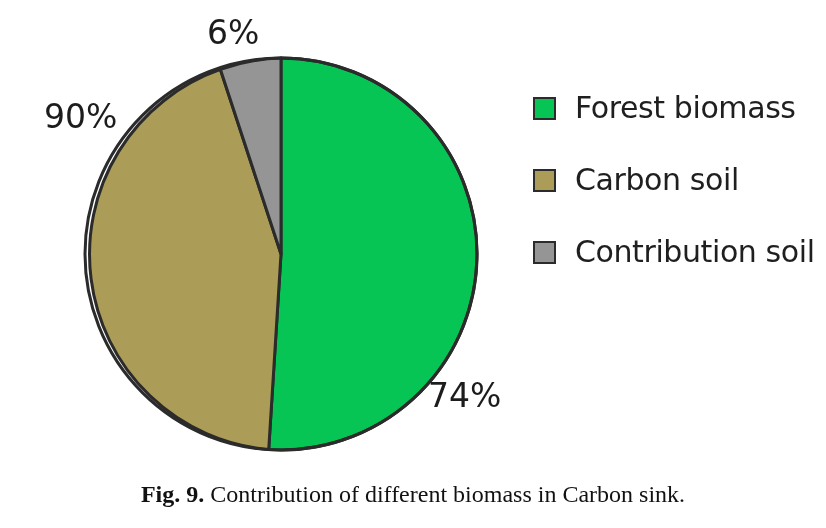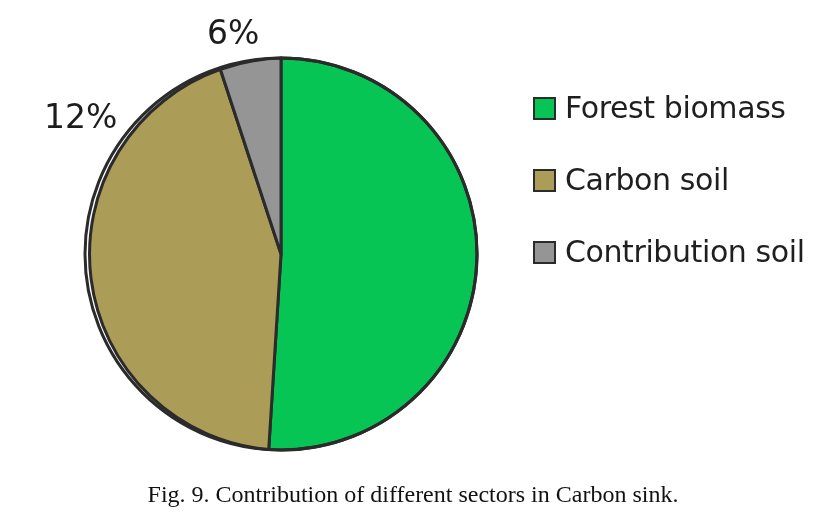--- a/index.html
+++ b/index.html
@@ -57,20 +57,21 @@
   #legend {
     position: absolute;
     left: 533px;
     top: 72px;
     width: 290px;
   }
   .legend-row {
     display: flex;
     align-items: center;
     height: 72px;
+    gap: 10px;
   }
   .legend-swatch {
     width: 23px;
     height: 23px;
     box-sizing: border-box;
     border: 2px solid #2b2b2b;
     flex: 0 0 auto;
     margin-right: 9px;
   }
   .legend-label {
@@ -89,21 +90,21 @@
     left: 0;
     right: 0;
     top: 481px;
     text-align: center;
     font-family: "Liberation Serif", serif;
     font-size: 24px;
     color: #111111;
     white-space: nowrap;
   }
   #caption-prefix {
-    font-weight: normal;
+    font-weight: bold;
   }
 </style>
 </head>
 <body>
 
 <div id="figure-root">
 
   <div id="pie-chart-area">
     <svg id="pie-svg" width="520" height="470" viewBox="0 0 520 470">
 
@@ -111,22 +112,23 @@
 
       <path d="M 281 254 L 268.70 449.61 A 196 196 0 0 1 220.43 69.46 Z" fill="#AB9C57" stroke="#2b2b2b" stroke-width="3" stroke-linejoin="round"></path>
 
       <path d="M 281 254 L 220.43 69.46 A 196 196 0 0 1 281 58 Z" fill="#959595" stroke="#2b2b2b" stroke-width="3" stroke-linejoin="round"></path>
 
       <circle cx="281" cy="254" r="196" fill="none" stroke="#2b2b2b" stroke-width="3"></circle>
     </svg>
 
     <div class="pct-label" id="label-agricultural-soil">6%</div>
 
-    <div class="pct-label" id="label-forest-soil">12%</div>
+    <div class="pct-label" id="label-forest-soil">90%</div>
 
+    <div class="pct-label" id="label-forest-biomass">74%</div>
   </div>
 
   <div id="legend">
 
     <div class="legend-row">
       <span class="legend-swatch" style="background:#06C554"></span>
       <span class="legend-label">Forest biomass</span>
     </div>
 
     <div class="legend-row">
@@ -135,16 +137,16 @@
     </div>
 
     <div class="legend-row">
       <span class="legend-swatch" style="background:#959595"></span>
       <span class="legend-label">Contribution soil</span>
     </div>
 
   </div>
 
   <div id="caption">
-    <span id="caption-prefix">Fig. 9.</span><span>&nbsp;</span><span>Contribution of different sectors in Carbon sink.</span>
+    <span id="caption-prefix">Fig. 9.</span><span>&nbsp;</span><span>Contribution of different biomass in Carbon sink.</span>
   </div>
 
 </div>
 
 </body></html>

